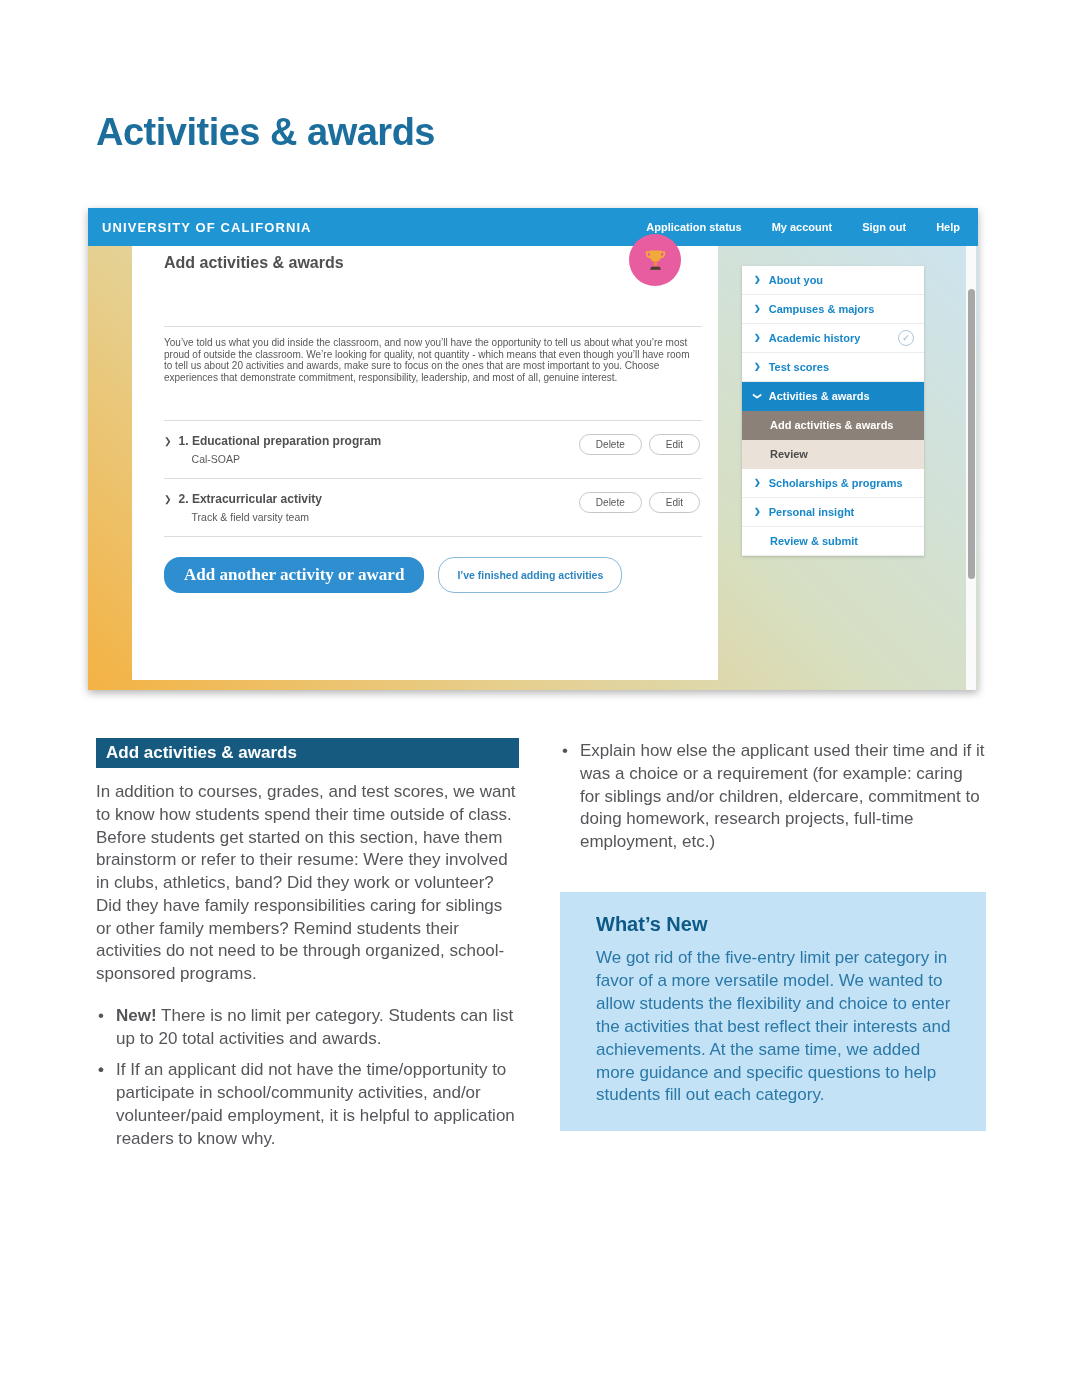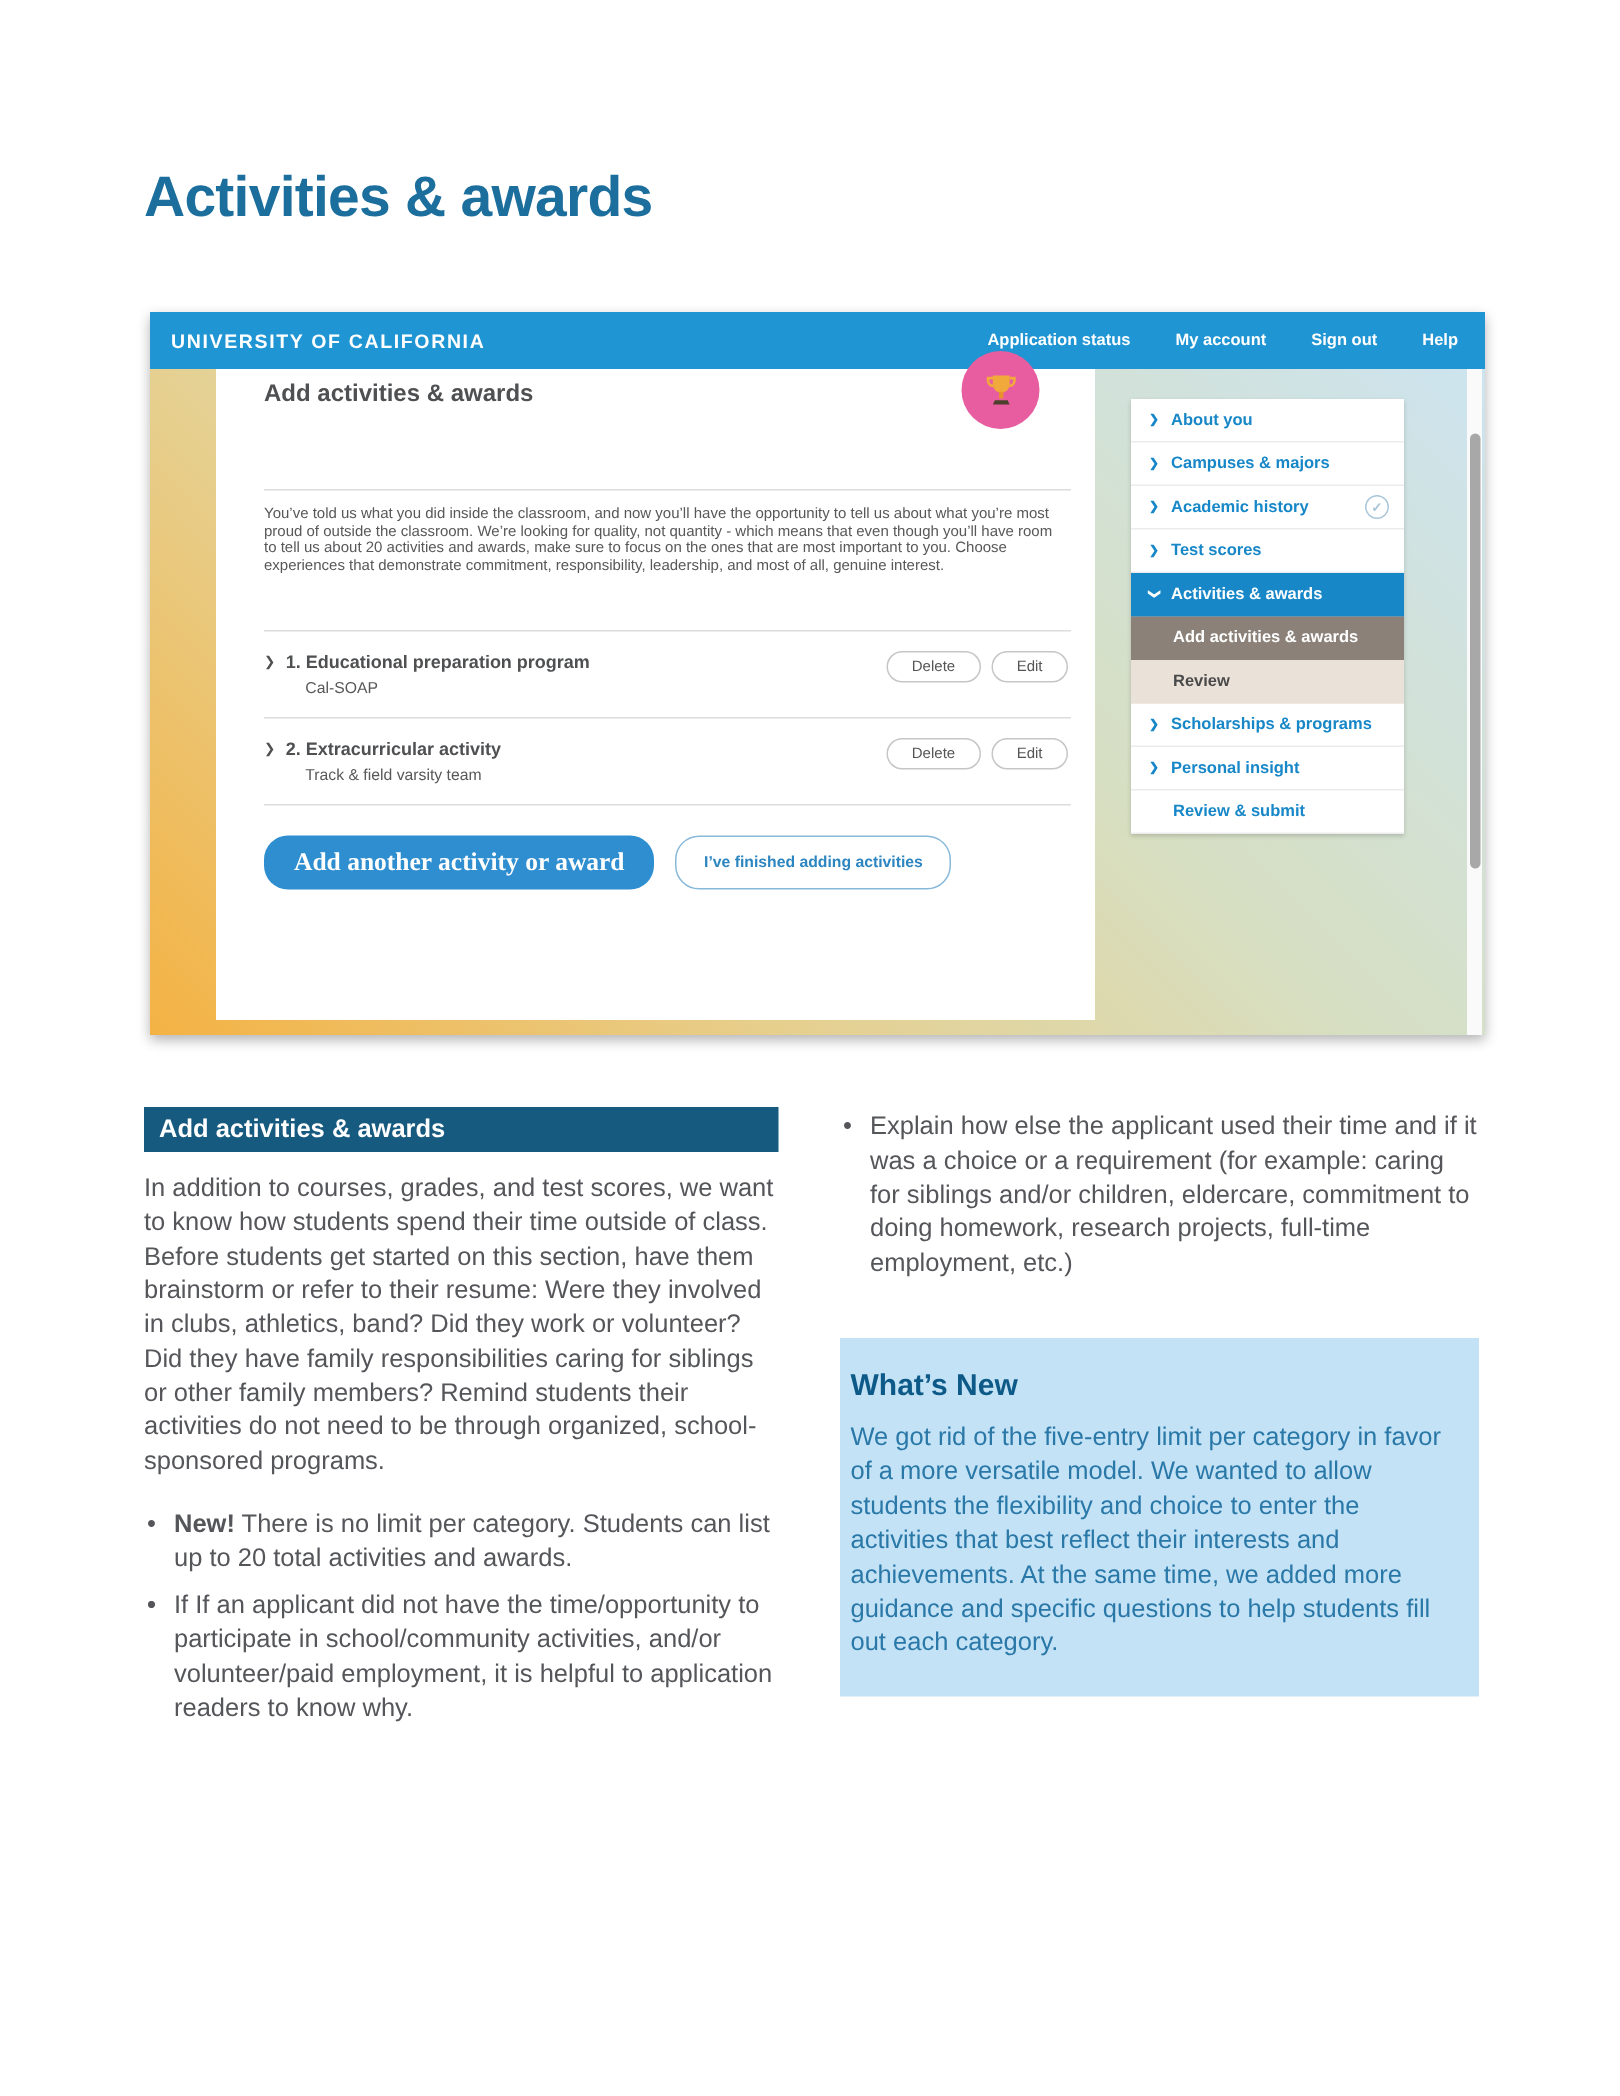--- a/index.html
+++ b/index.html
@@ -3,21 +3,21 @@
 <meta charset="utf-8">
 <style>
   html,body{margin:0;padding:0;background:#fff;}
   .page{position:relative;width:1080px;height:1192px;background:#fff;overflow:hidden;
         font-family:"Liberation Sans",sans-serif;margin:0 auto;}
 
   
   .page-title{position:absolute;left:96px;top:86px;font-size:38px;font-weight:bold;color:#1c6e9d;letter-spacing:-0.5px;}
 
   
-  .shot{position:absolute;left:100px;top:208px;width:890px;height:482px;box-shadow:0 3px 8px rgba(0,0,0,.3);}
+  .shot{position:absolute;left:88px;top:208px;width:890px;height:482px;box-shadow:0 3px 8px rgba(0,0,0,.3);}
   .shot-header{height:38px;background:#2095d3;display:flex;align-items:center;padding:0 18px 0 14px;box-sizing:border-box;}
   .brand{color:#fff;font-weight:bold;font-size:13px;letter-spacing:1.1px;}
   .shot-nav{margin-left:auto;display:flex;gap:30px;}
   .shot-nav .nav-item{color:#fff;font-size:11px;font-weight:bold;cursor:pointer;}
   .shot-body{position:relative;height:444px;
     background:linear-gradient(225deg,#cde4ef 0%,#d7dfc2 40%,#e6cf8e 68%,#f4b243 100%);}
 
   .card{position:absolute;left:44px;top:0;width:586px;height:434px;background:#fff;}
   .card-head{margin:8px 16px 0 32px;font-size:16px;font-weight:bold;color:#4f5052;}
   .trophy{position:absolute;left:497px;top:-12px;width:52px;height:52px;border-radius:50%;background:#e75d9f;
@@ -61,21 +61,21 @@
   .col-right{position:absolute;left:560px;top:740px;width:426px;}
   .section-bar{background:#175a80;height:30px;line-height:30px;padding-left:10px;color:#fff;
                font-size:17px;font-weight:bold;}
   .article-text{font-size:17px;line-height:1.34;color:#55565a;}
   .col-left .article-text{margin-top:13px;}
   .bullets{margin-top:19px;}
   .bullet{position:relative;padding-left:20px;margin-bottom:9px;font-size:17px;line-height:1.34;color:#55565a;}
   .bullet .dot{position:absolute;left:2px;top:0;}
   .bullet .b{font-weight:bold;}
 
-  .whats-new{background:#c3e2f5;margin-top:38px;padding:21px 24px 24px 7px;box-sizing:border-box;}
+  .whats-new{background:#c3e2f5;margin-top:38px;padding:21px 24px 24px 36px;box-sizing:border-box;}
   .wn-head{color:#0d5a88;font-size:20px;font-weight:bold;}
   .wn-body{margin-top:11px;color:#2a78a8;font-size:17px;line-height:1.35;}
 
   
   .footer{position:absolute;left:96px;top:1338px;width:890px;display:flex;align-items:baseline;}
   .f-guide{color:#39a9da;font-size:11px;font-weight:bold;letter-spacing:.3px;}
   .f-aud{color:#595a5c;font-size:11px;letter-spacing:.3px;margin-left:5px;}
   .f-page{margin-left:auto;color:#474f57;font-size:12px;font-weight:bold;}
 </style>
 </head>

